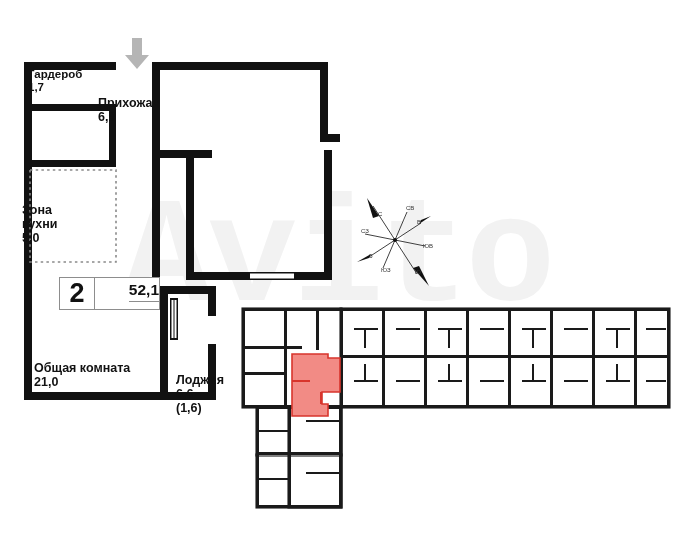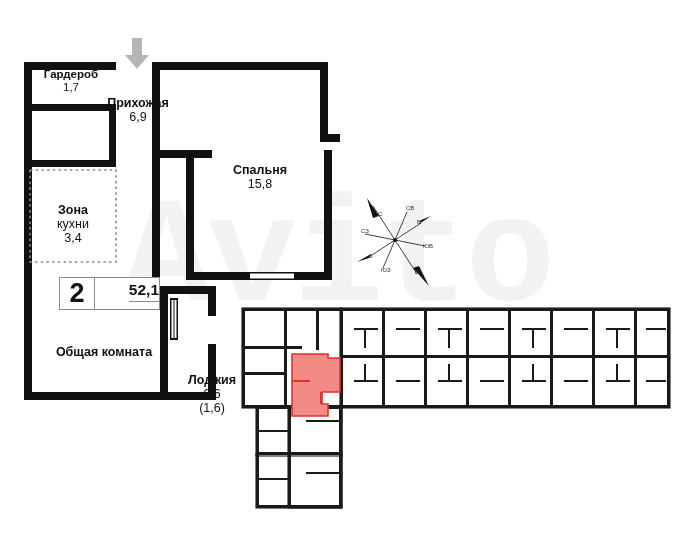--- a/index.html
+++ b/index.html
@@ -10,23 +10,23 @@
   
   .wm{position:absolute;left:0;top:150px;width:673px;height:220px;
       display:flex;align-items:center;justify-content:center;
       font-family:Liberation Mono, monospace;font-size:150px;font-weight:700;
       color:#f2f2f2;letter-spacing:-4px;user-select:none;pointer-events:none;z-index:1;}
 
   
   #apt{position:absolute;left:0;top:0;width:340px;height:430px;z-index:3;}
 
   
-  .lab{position:absolute;text-align:center;color:#111;font-weight:700;
+  .lab{position:absolute;color:#111;font-weight:700;
        line-height:1.12;white-space:nowrap;z-index:6;}
-  .lab .n{display:block;font-weight:400;}
+  .lab .n{display:block;font-weight:700;}
   .lab.sm{font-size:11.5px;}
   .lab.md{font-size:12.5px;}
 
   
   .areabox{position:absolute;z-index:7;display:flex;background:#fff;
            border:1px solid #8d8d8d;}
   .areabox .cnt{width:34px;display:flex;align-items:center;justify-content:center;
       font-size:27px;font-weight:700;color:#111;border-right:1px solid #8d8d8d;}
   .areabox .vals{display:flex;flex-direction:column;width:64px;align-items:flex-end;}
   .areabox .vals div{height:23px;display:flex;align-items:center;justify-content:center;
@@ -116,33 +116,30 @@
     <span>Гардероб</span>
     <span class="n">1,7</span>
   </div>
 
 
   <div class="lab md" style="left:98px;top:96px;width:80px;">
     <span>Прихожая</span>
     <span class="n">6,9</span>
   </div>
 
-  <div class="lab md" style="left:208px;top:163px;width:104px;">
-    <span>Спальня</span>
-    <span class="n">15,8</span>
-  </div>
-
-  <div class="lab md" style="left:30px;top:203px;width:86px;">
+
+  <div class="lab md" style="left:22px;top:203px;width:86px;">
     <span>Зона</span>
     <span class="n">кухни</span>
-    <span class="n">3,4</span>
-  </div>
-
-  <div class="lab md" style="left:34px;top:345px;width:140px;">
+    <span class="n">5,0</span>
+  </div>
+
+  <div class="lab md" style="left:34px;top:361px;width:140px;">
     <span>Общая комната</span>
+    <span class="n">21,0</span>
   </div>
 
   <div class="lab md" style="left:176px;top:344px;width:72px;margin-top:29px;">
     <span>Лоджия</span>
     <span class="n">6,6</span>
     <span class="n">(1,6)</span>
   </div>
 
   <div class="areabox" style="left:59px;top:277px;">
     <div class="cnt">2</div>

